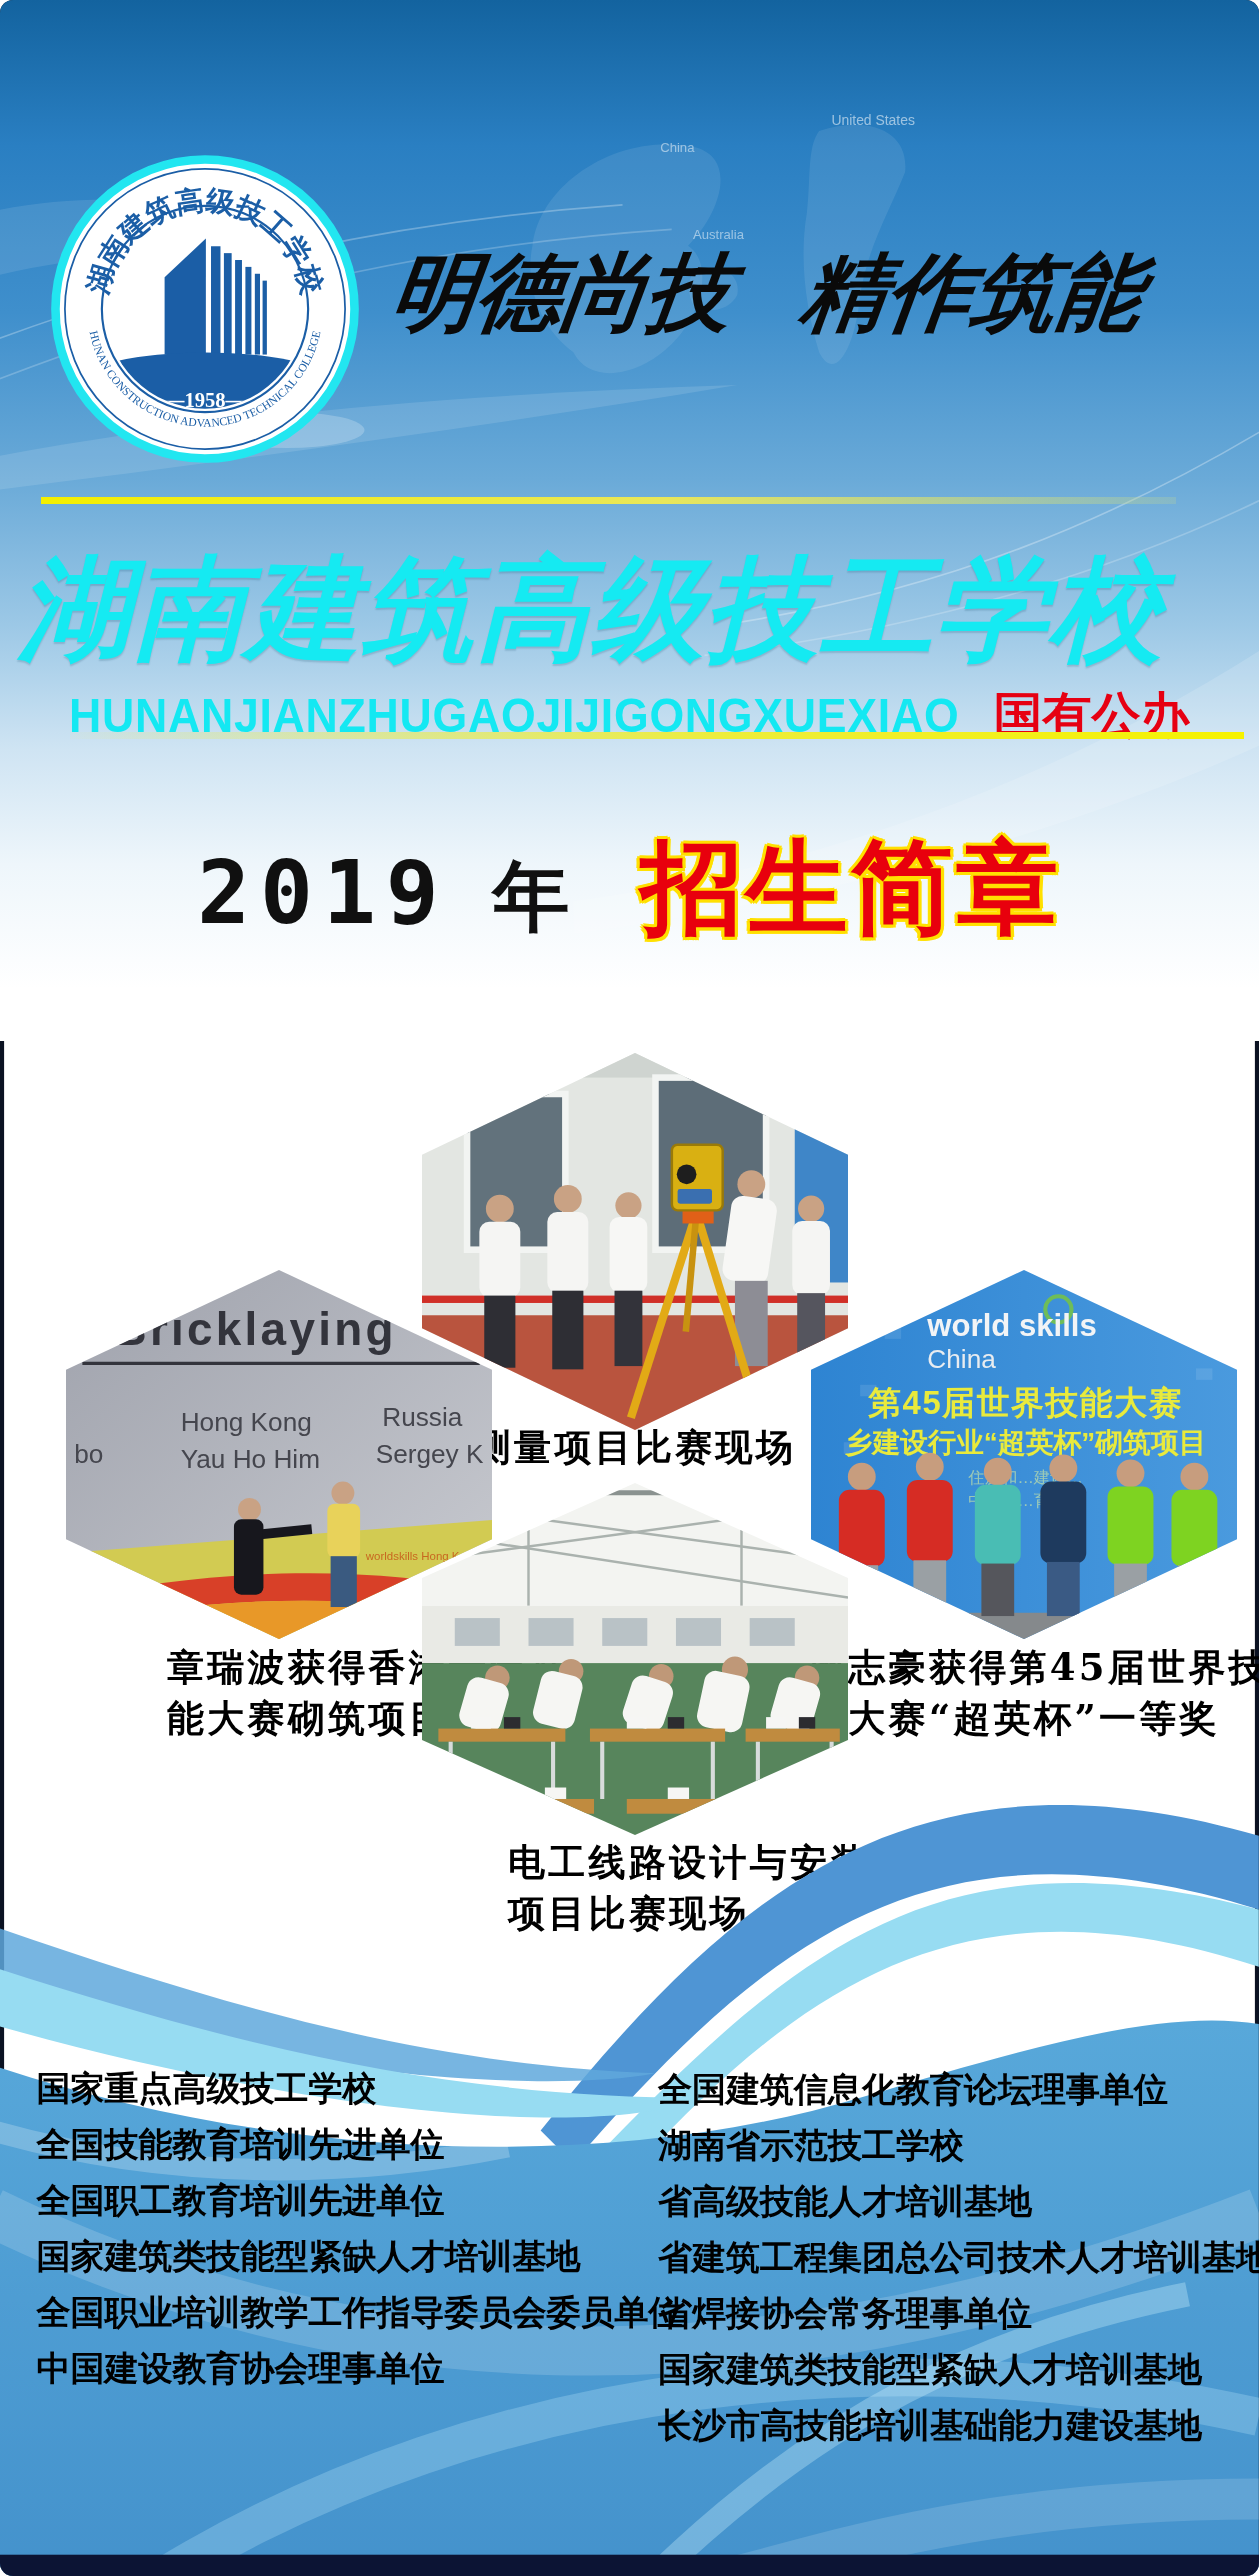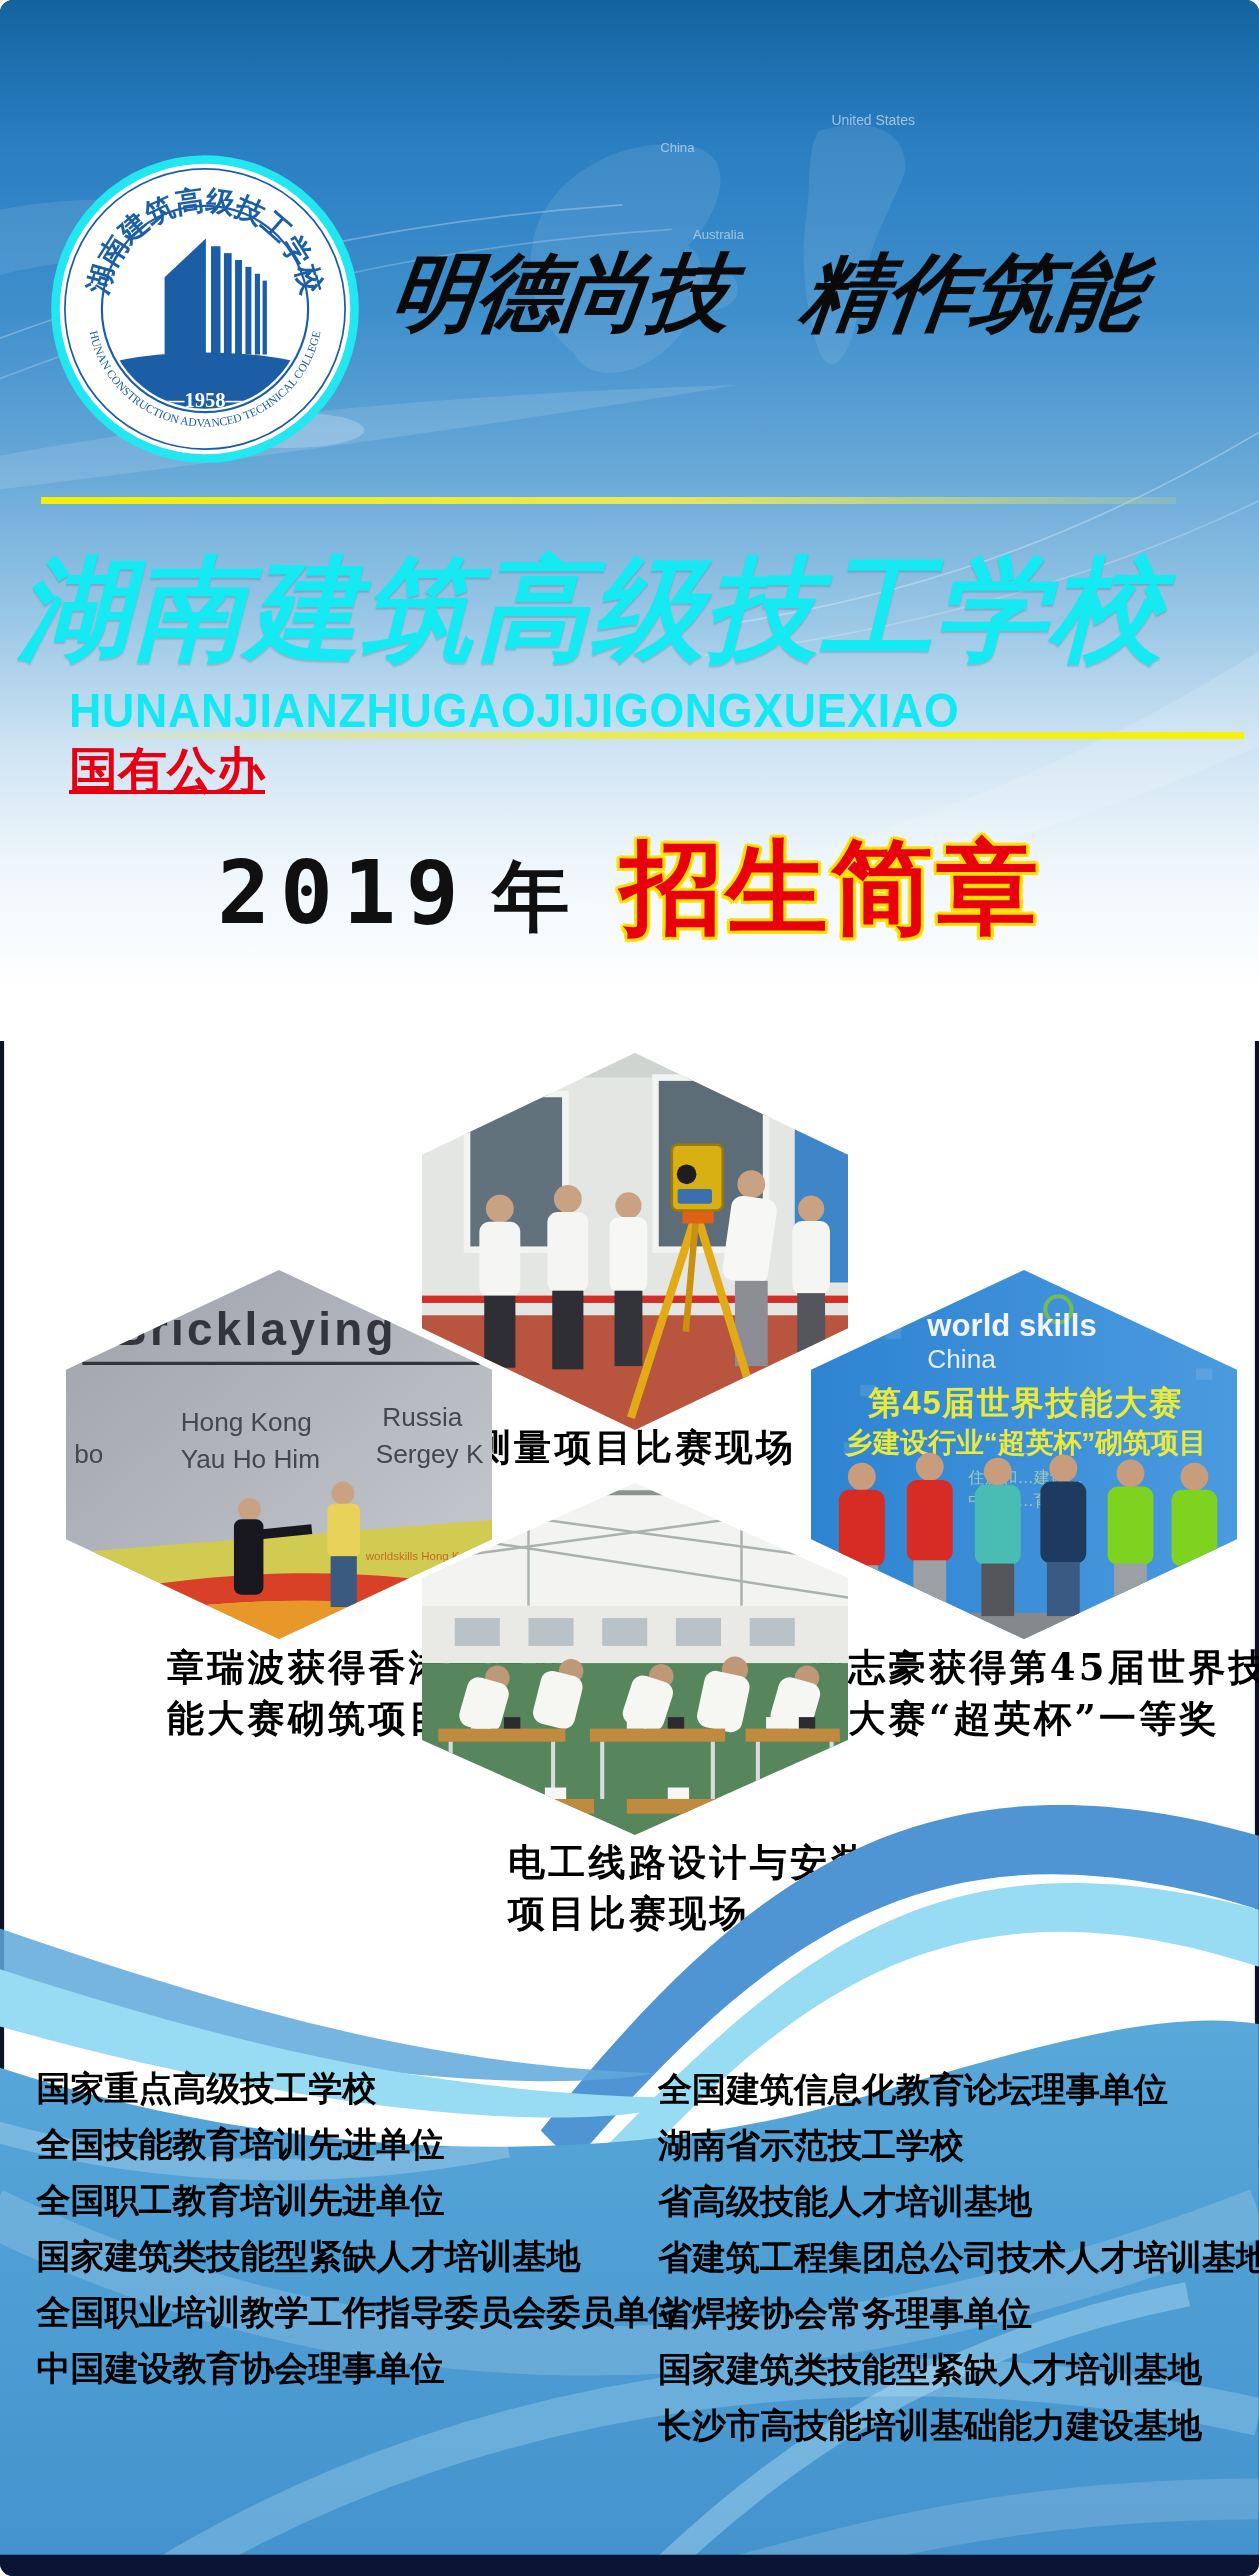--- a/index.html
+++ b/index.html
@@ -20,26 +20,26 @@
           font-size:85px;color:#0a0a0a;transform:skewX(-7deg);white-space:nowrap;}
   
   .line1{left:41px;top:497px;width:1135px;height:6.6px;
          background:linear-gradient(90deg,#f4ef00 0%,#e9e75a 55%,rgba(190,214,150,0.25) 100%);}
   .line2{left:70px;top:732px;width:1174px;height:7.4px;
          background:linear-gradient(90deg,rgba(240,238,120,0.05) 0%,#eded3c 55%,#f6f200 100%);}
   
   .school-name{left:18px;top:534px;width:1222px;font-size:113px;font-weight:700;font-style:italic;
                letter-spacing:1.6px;color:#15eaf2;white-space:nowrap;
                font-family:"DejaVu Serif",serif;text-shadow:0 1.6px 1.6px rgba(0,60,90,.18);}
-  .pinyin-row{left:69px;top:683px;display:flex;align-items:baseline;white-space:nowrap;flex-direction:column;}
+  .pinyin-row{left:69px;top:683px;display:flex;align-items:baseline;white-space:nowrap;}
   .pinyin{font-size:48px;font-weight:700;letter-spacing:0.8px;color:#14e8f2;transform:scaleX(.93);transform-origin:left;}
   .ownership{font-size:49px;font-weight:700;color:#e60012;margin-left:-33px;text-decoration:underline;}
   
   .title-row{left:0;top:821px;width:1259px;display:flex;justify-content:center;
-             align-items:baseline;gap:24px;white-space:nowrap;}
+             align-items:baseline;gap:44px;white-space:nowrap;}
   .title-year{font-family:"DejaVu Sans Mono",monospace;font-weight:900;font-size:88px;
               letter-spacing:9.8px;color:#101010;}
   .title-unit{font-size:77px;font-weight:900;color:#101010;}
   .title-headline{font-size:102px;font-weight:900;color:#e8000d;letter-spacing:3.3px;
         text-shadow:-3.3px 0 0 #ffe000,3.3px 0 0 #ffe000,0 -3.3px 0 #ffe000,0 3.3px 0 #ffe000,
                     -2.5px -2.5px 0 #ffe000,2.5px 2.5px 0 #ffe000,-2.5px 2.5px 0 #ffe000,2.5px -2.5px 0 #ffe000;margin-left:27px;}
   
   .hex{clip-path:polygon(50% 0%,100% 27%,100% 73%,50% 100%,0% 73%,0% 27%);overflow:hidden;}
   .hex svg{display:block;width:100%;height:100%;}
   .hex-top{left:422px;top:1053px;width:426px;height:377px;}

